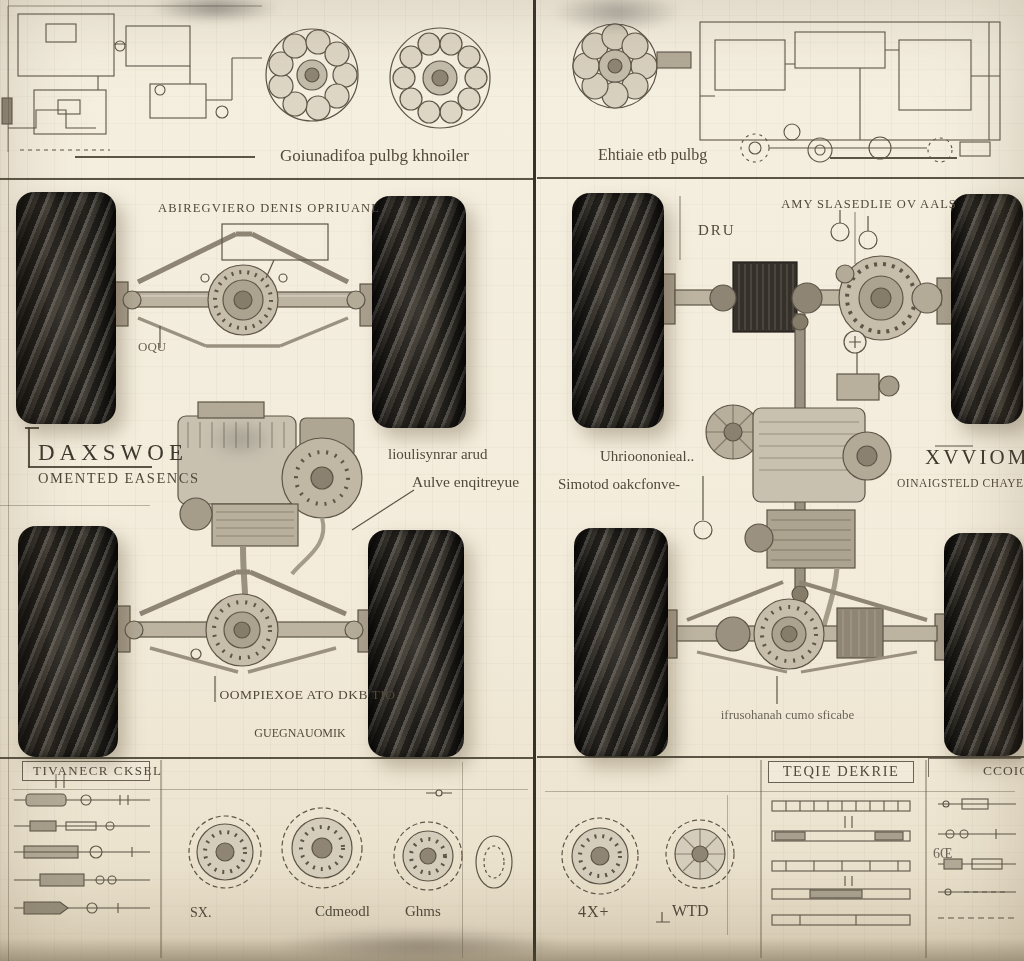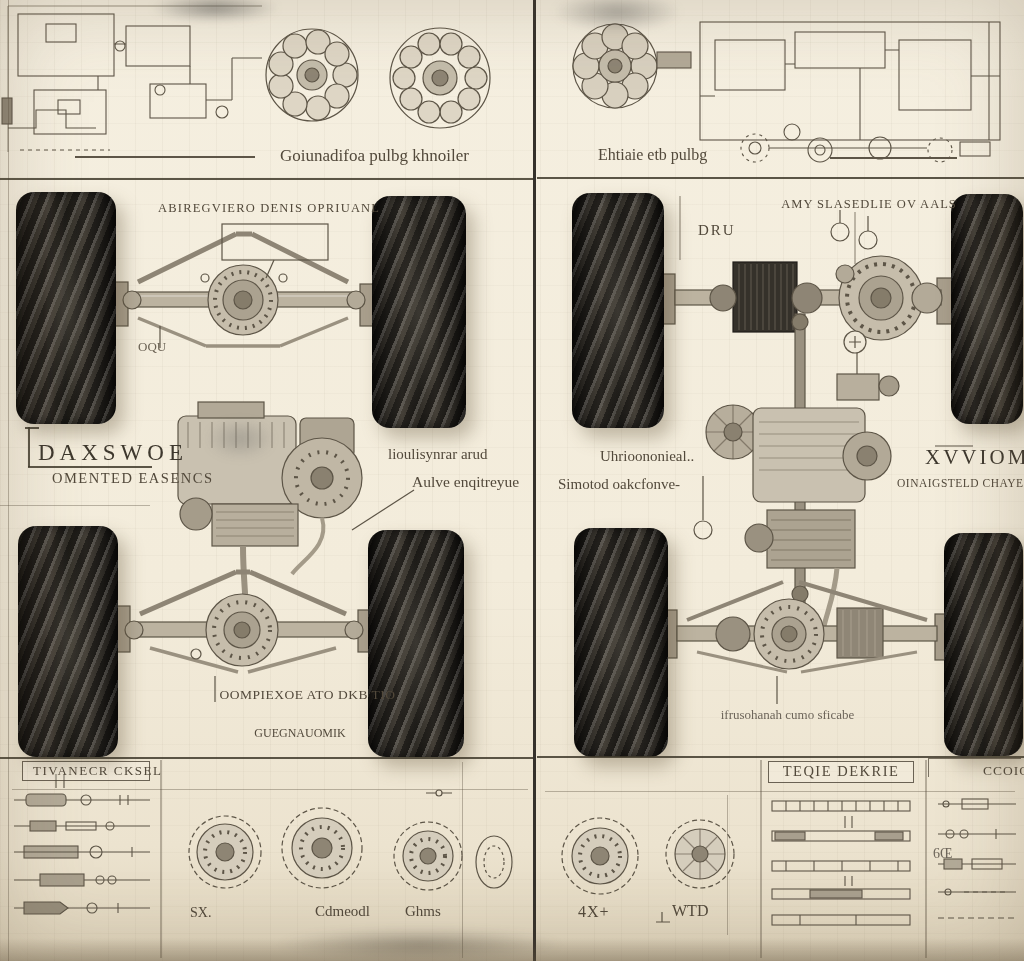--- a/index.html
+++ b/index.html
@@ -351,21 +351,21 @@
   <div class="hline faint" style="left:0;top:505px;width:150px;height:1px"></div>
 
   <div class="vline" style="left:28px;top:427px;width:2px;height:40px"></div>
   <div class="hline" style="left:25px;top:427px;width:14px;height:2px"></div>
   <div class="hline" style="left:28px;top:466px;width:124px;height:2px"></div>
 
   <div class="lbl" style="left:280px;top:147px;font-size:17px">Goiunadifoa pulbg khnoiler</div>
   <div class="lbl ctr" style="left:158px;top:202px;width:215px;font-size:12.5px;letter-spacing:1.2px">ABIREGVIERO DENIS OPRIUANL</div>
   <div class="lbl" style="left:138px;top:340px;font-size:13px;color:#6b6254">OQU</div>
   <div class="lbl" style="left:38px;top:440px;font-size:23px;letter-spacing:5px;color:#3e382e">DAXSWOE</div>
-  <div class="lbl" style="left:52px;top:471px;font-size:14.5px;letter-spacing:1.5px">OMENTED EASENCS</div>
+  <div class="lbl" style="left:38px;top:471px;font-size:14.5px;letter-spacing:1.5px">OMENTED EASENCS</div>
   <div class="lbl" style="left:388px;top:446px;font-size:15px">lioulisynrar arud</div>
   <div class="lbl" style="left:412px;top:473px;font-size:15.5px">Aulve enqitreyue</div>
   <div class="lbl ctr" style="left:180px;top:688px;width:255px;font-size:13.5px;letter-spacing:.5px">OOMPIEXOE ATO DKB TIO</div>
   <div class="lbl ctr" style="left:180px;top:727px;width:240px;font-size:12px">GUEGNAUOMIK</div>
 
   <div class="lbl" style="left:598px;top:146px;font-size:16px">Ehtiaie etb pulbg</div>
   <div class="lbl" style="left:698px;top:222px;font-size:15px;letter-spacing:2px">DRU</div>
   <div class="lbl ctr" style="left:778px;top:198px;width:182px;font-size:12.5px;letter-spacing:1px">AMY SLASEDLIE OV AALS</div>
   <div class="lbl" style="left:600px;top:448px;font-size:15px">Uhrioononieal..</div>
   <div class="lbl" style="left:558px;top:476px;font-size:15px">Simotod oakcfonve-</div>

